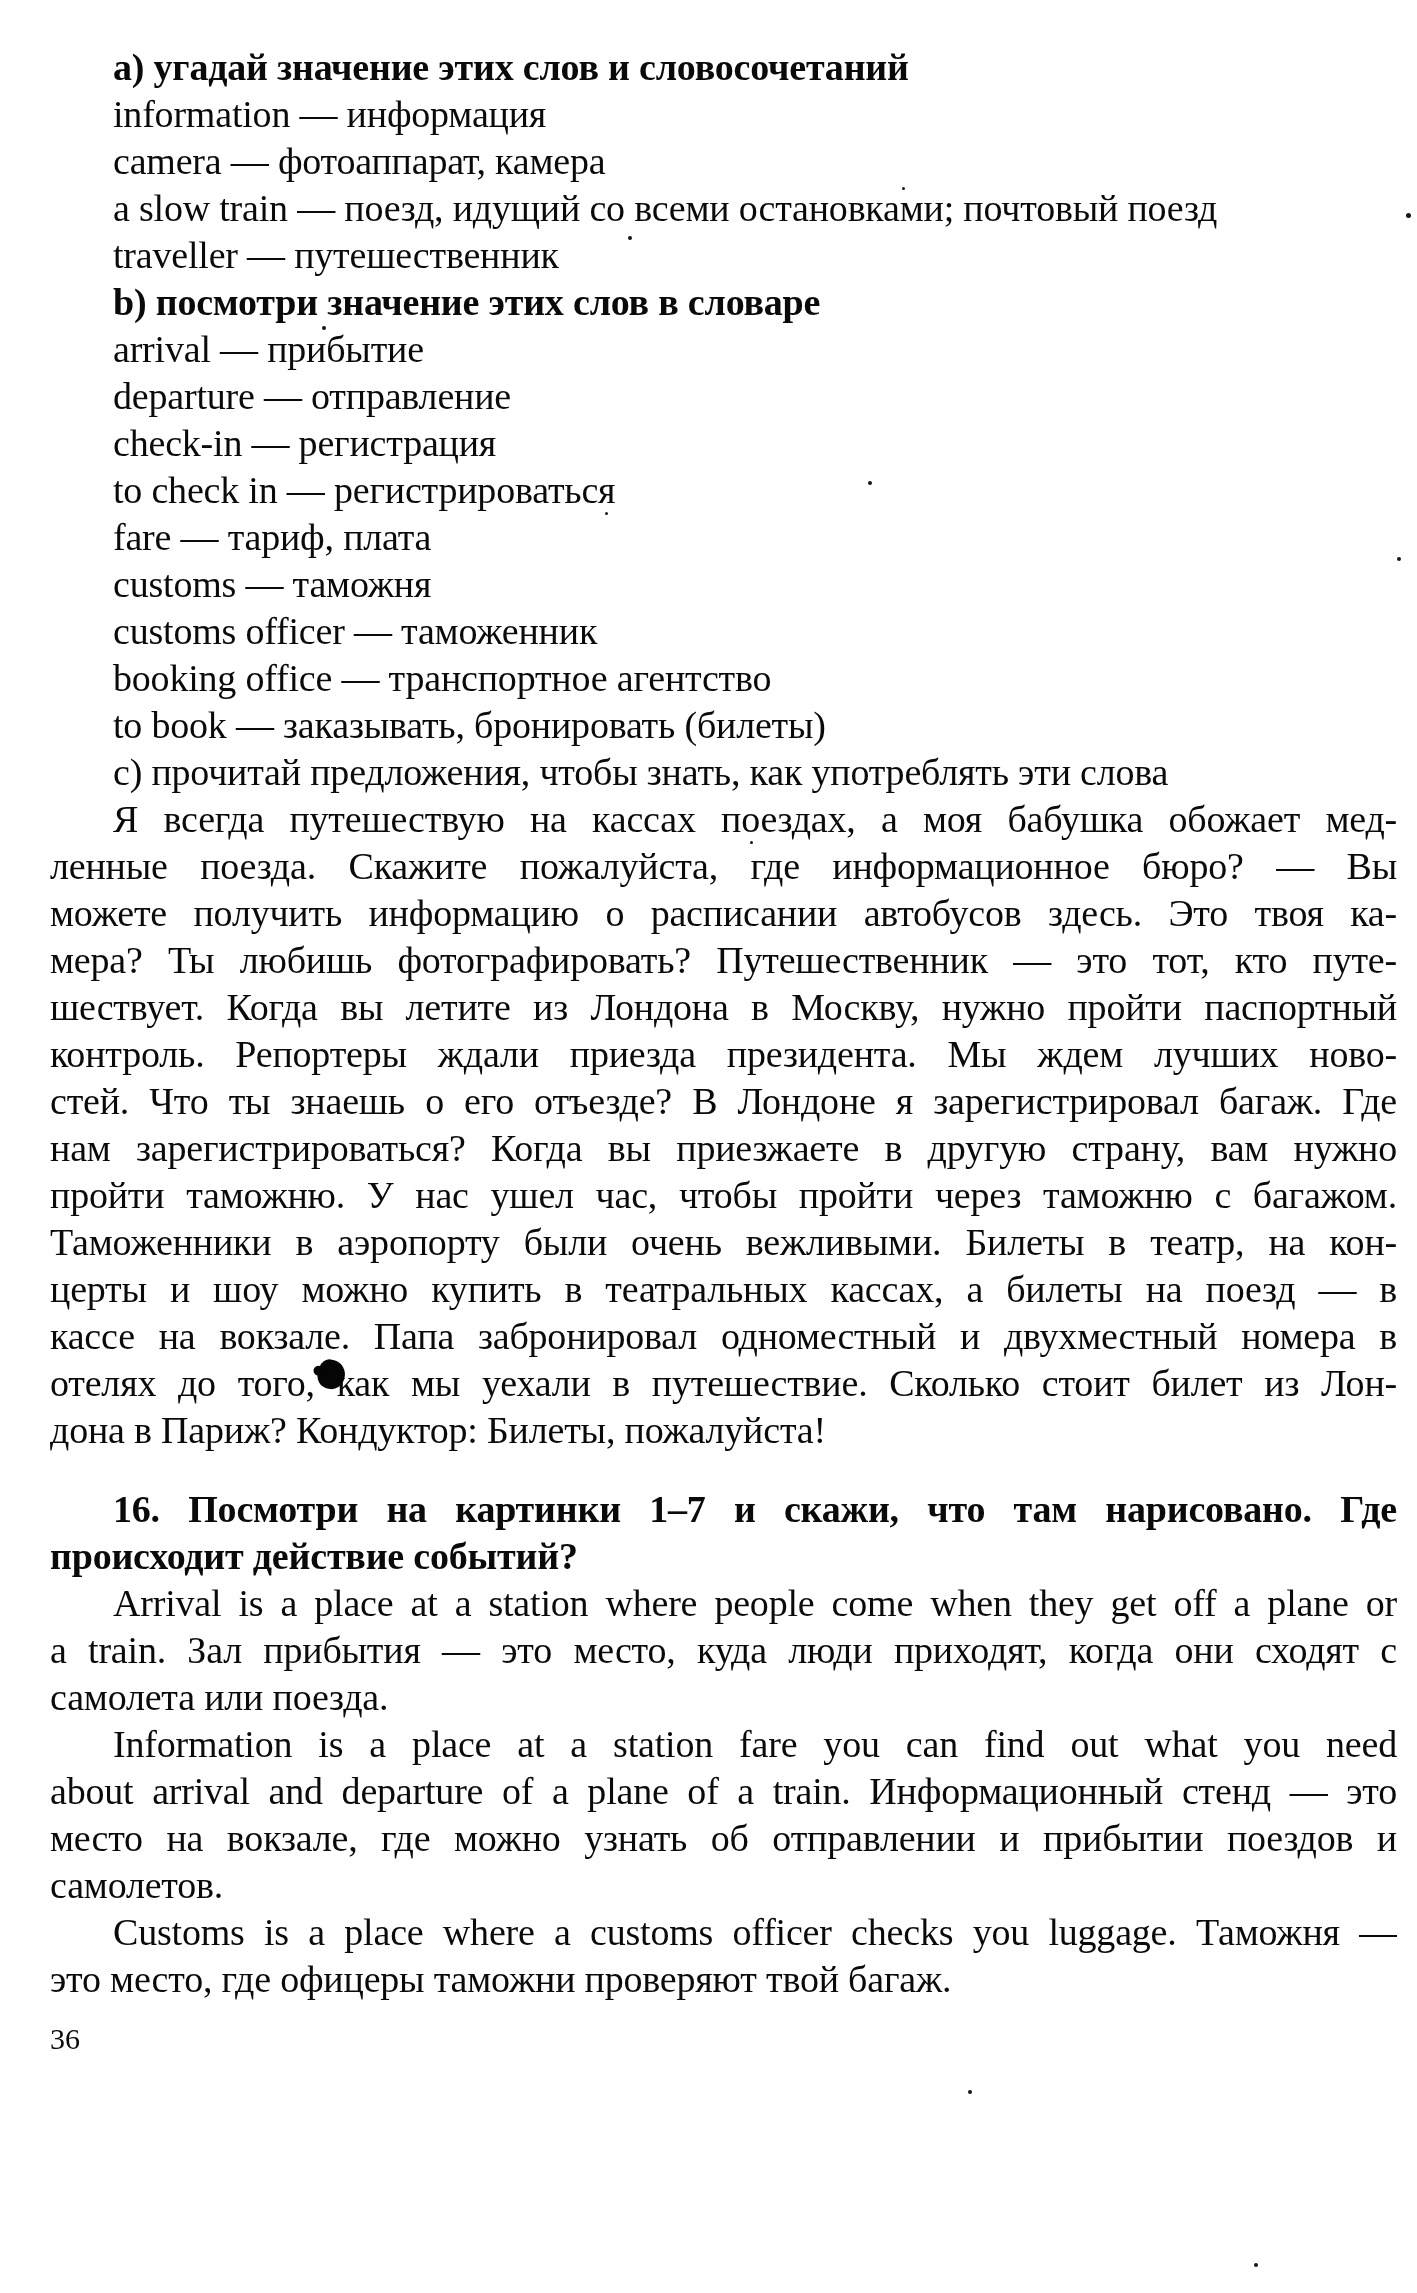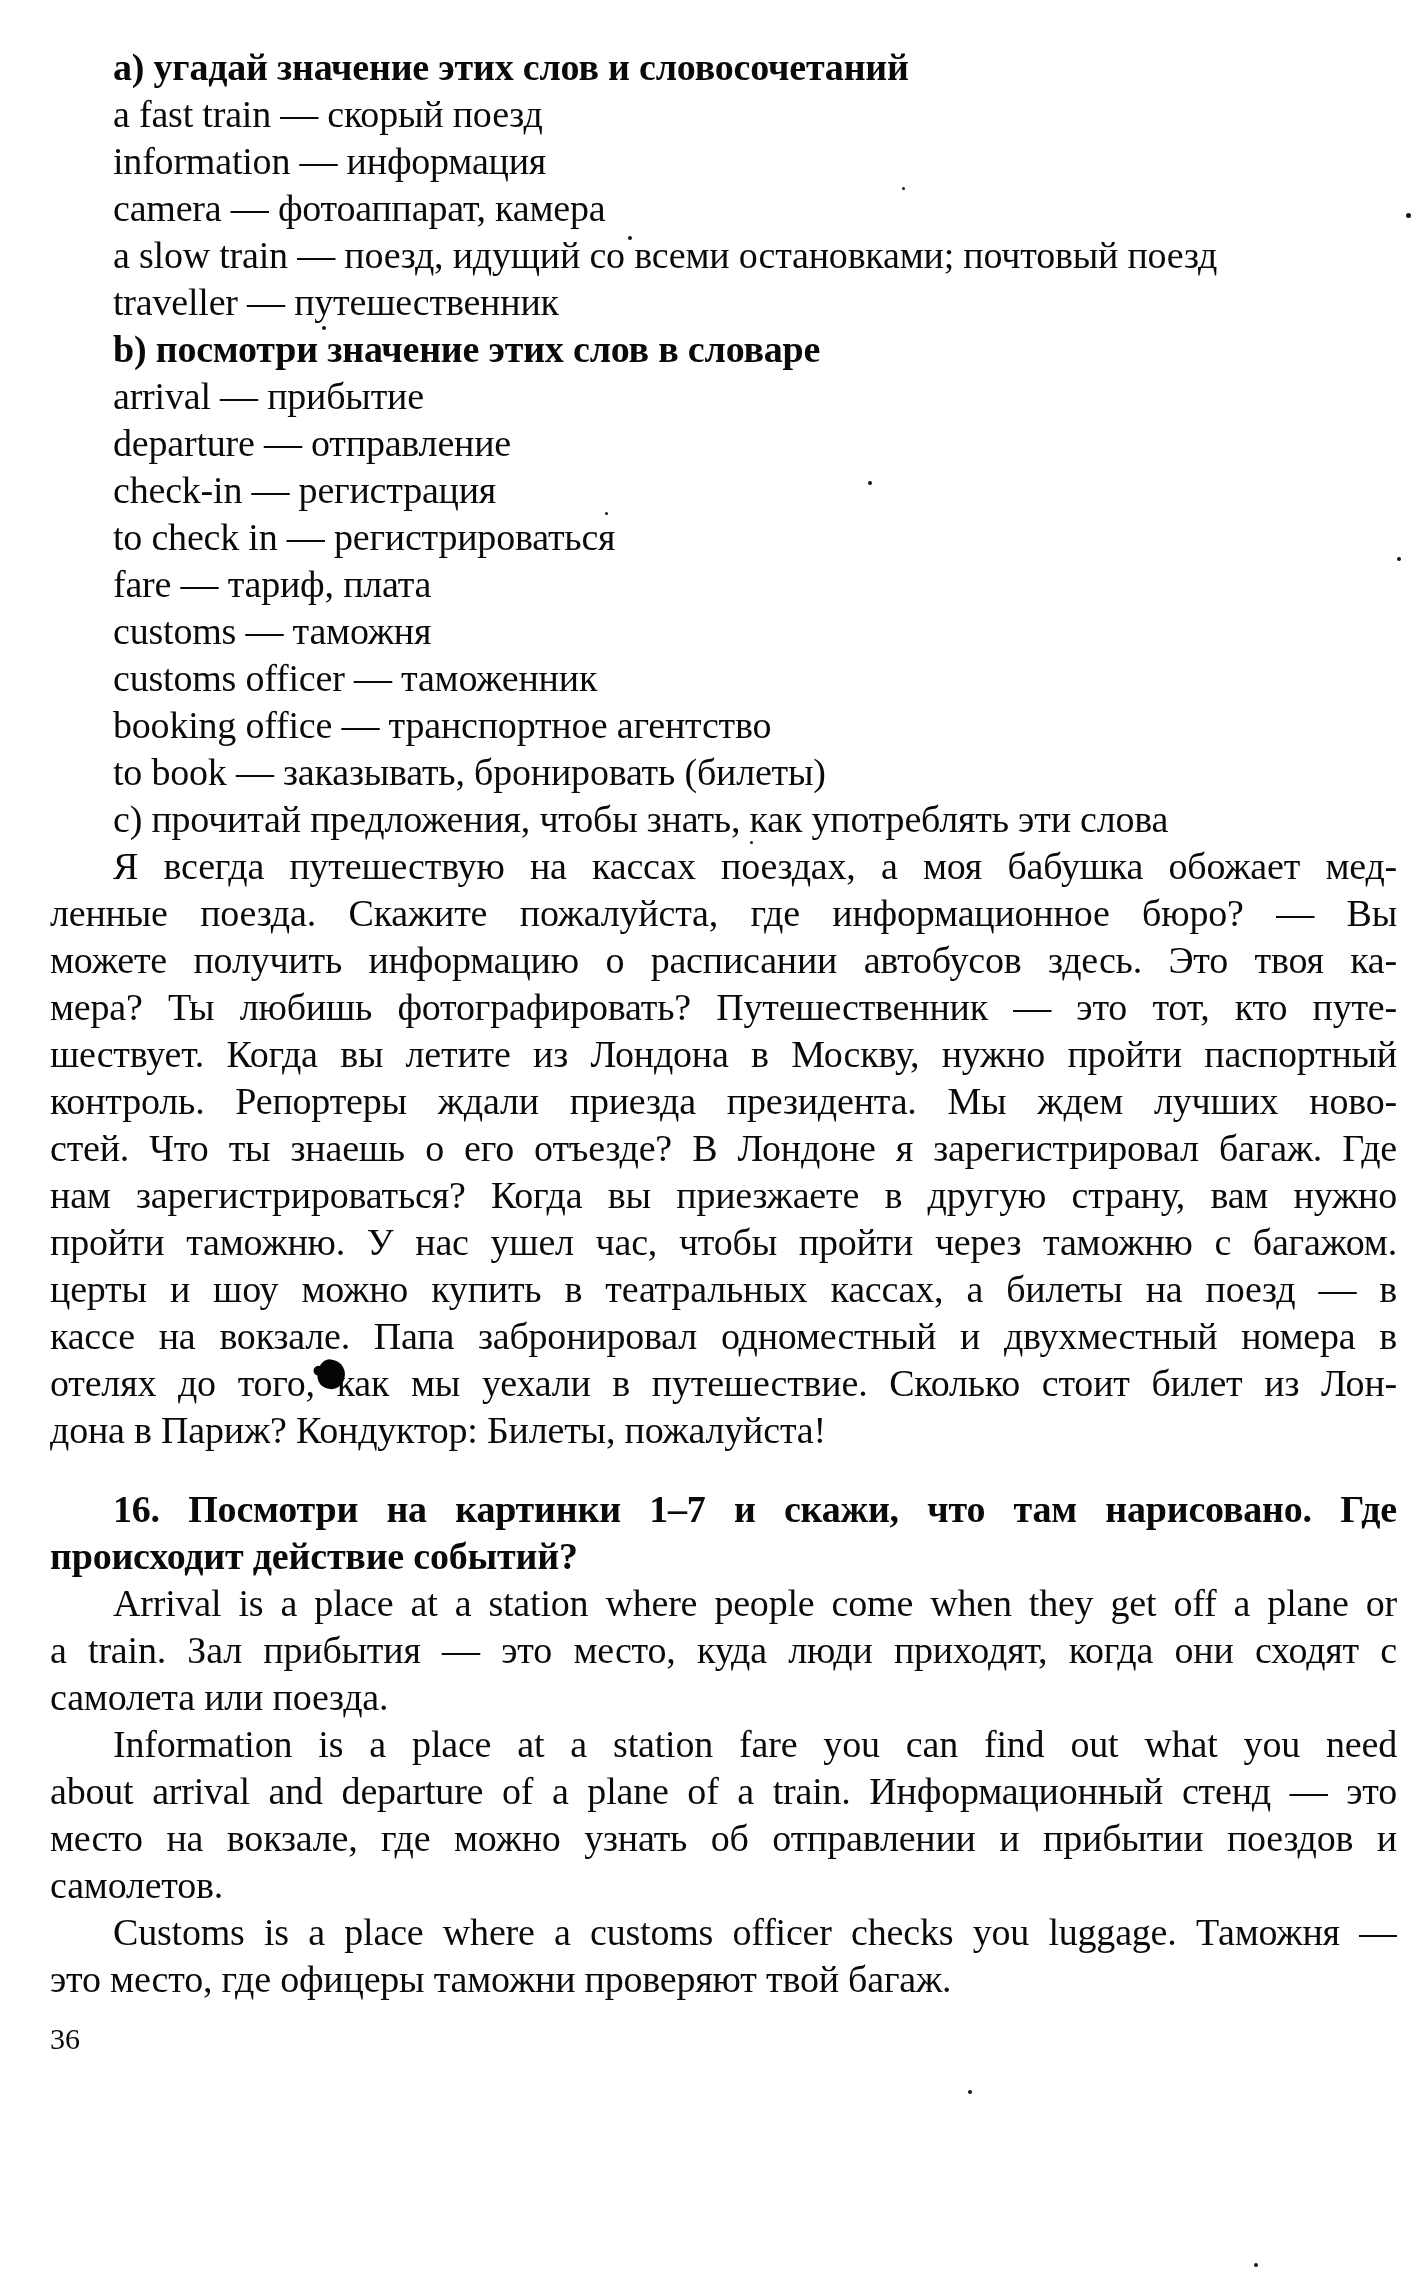--- a/index.html
+++ b/index.html
@@ -29,21 +29,20 @@
     background:#050505; border-radius:50%;
   }
 </style>
 </head>
 <body>
 
 <div class="column">
 
   <div class="sec1">
     <div class="ln bold ind">a) угадай значение этих слов и словосочетаний</div>
-    <div class="ln ind">a fast train — скорый поезд</div>
     <div class="ln ind">information — информация</div>
     <div class="ln ind">camera — фотоаппарат, камера</div>
     <div class="ln ind">a slow train — поезд, идущий со всеми остановками; почтовый поезд</div>
     <div class="ln ind">traveller — путешественник</div>
     <div class="ln bold ind">b) посмотри значение этих слов в словаре</div>
     <div class="ln ind">arrival — прибытие</div>
     <div class="ln ind">departure — отправление</div>
     <div class="ln ind">check-in — регистрация</div>
     <div class="ln ind">to check in — регистрироваться</div>
     <div class="ln ind">fare — тариф, плата</div>
@@ -59,20 +58,21 @@
     <div>
       <div class="ln jl ind">Я всегда путешествую на кассах поездах, а моя бабушка обожает мед-</div>
       <div class="ln jl">ленные поезда. Скажите пожалуйста, где информационное бюро? — Вы</div>
       <div class="ln jl">можете получить информацию о расписании автобусов здесь. Это твоя ка-</div>
       <div class="ln jl">мера? Ты любишь фотографировать? Путешественник — это тот, кто путе-</div>
       <div class="ln jl">шествует. Когда вы летите из Лондона в Москву, нужно пройти паспортный</div>
       <div class="ln jl">контроль. Репортеры ждали приезда президента. Мы ждем лучших ново-</div>
       <div class="ln jl">стей. Что ты знаешь о его отъезде? В Лондоне я зарегистрировал багаж. Где</div>
       <div class="ln jl">нам зарегистрироваться? Когда вы приезжаете в другую страну, вам нужно</div>
       <div class="ln jl">пройти таможню. У нас ушел час, чтобы пройти через таможню с багажом.</div>
+      <div class="ln jl">Таможенники в аэропорту были очень вежливыми. Билеты в театр, на кон-</div>
       <div class="ln jl">церты и шоу можно купить в театральных кассах, а билеты на поезд — в</div>
       <div class="ln jl">кассе на вокзале. Папа забронировал одноместный и двухместный номера в</div>
       <div class="ln jl">отелях до того, как мы уехали в путешествие. Сколько стоит билет из Лон-</div>
       <div class="ln jl-last">дона в Париж? Кондуктор: Билеты, пожалуйста!</div>
     </div>
 
 
     <div class="gap">
       <div class="ln bold jl ind">16. Посмотри на картинки 1–7 и скажи, что там нарисовано. Где</div>
       <div class="ln bold jl-last">происходит действие событий?</div>

